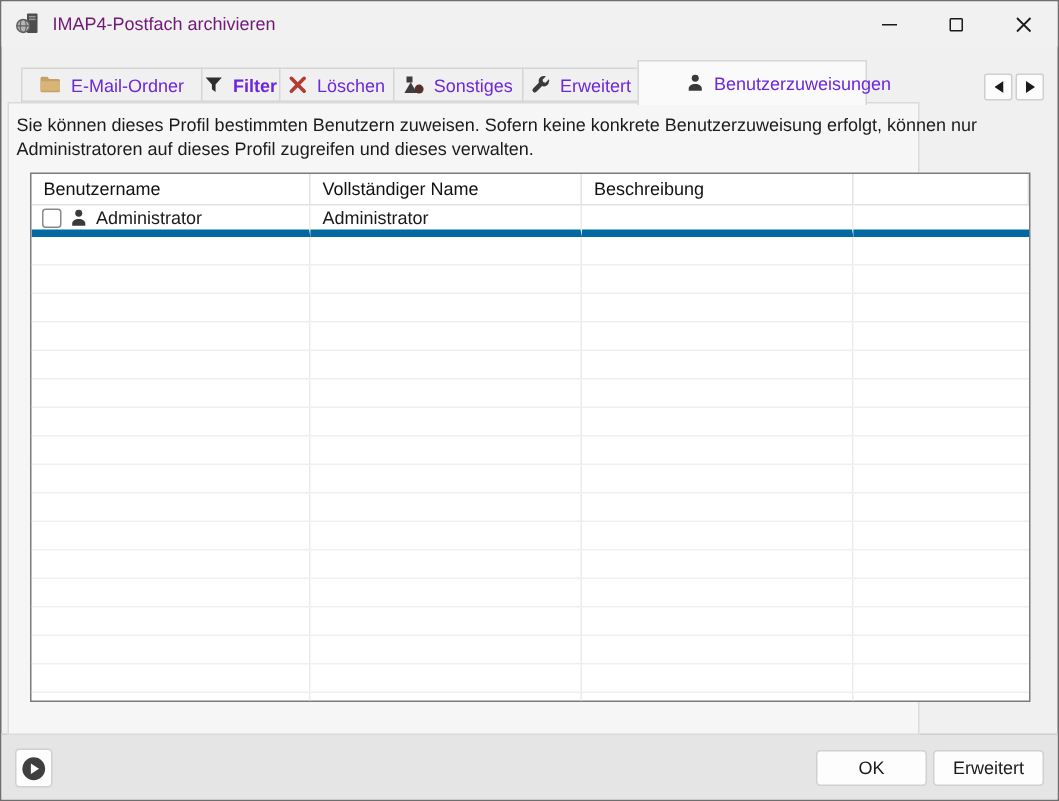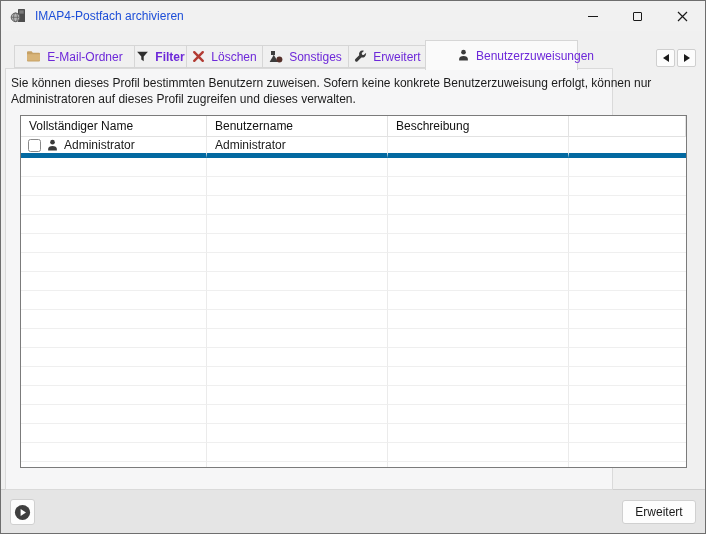--- a/index.html
+++ b/index.html
@@ -7,21 +7,21 @@
   .window{
     position:relative;width:706px;height:534px;
     background:#f0f0f0;
     box-shadow:inset 0 0 0 1px #6e6e6e;
     font-family:"Liberation Sans", sans-serif;
     color:#1a1a1a;overflow:hidden;
   }
   
   .titlebar{position:absolute;left:1px;top:1px;right:1px;height:30px;background:#f1f1f1;display:flex;align-items:center;}
   .titlebar .app-icon{margin-left:9px;width:17px;height:16px;flex:0 0 auto;}
-  .titlebar .title{margin-left:8px;font-size:12px;color:#1d4ed8;white-space:nowrap;}
+  .titlebar .title{margin-left:8px;font-size:12px;color:#701a75;white-space:nowrap;}
   .win-controls{margin-left:auto;display:flex;height:100%;}
   .win-btn{width:45px;height:100%;display:flex;align-items:center;justify-content:center;background:transparent;border:none;padding:0;cursor:default;}
   .glyph-min{width:10px;height:1px;background:#1a1a1a;display:block;}
   .glyph-max{width:9px;height:9px;border:1px solid #1a1a1a;border-radius:1px;display:block;}
   
   .tab{position:absolute;top:45px;height:23px;background:#f0f0f0;border:1px solid #d6d6d6;display:flex;align-items:center;justify-content:center;gap:6px;font-size:12px;padding:0;cursor:default;color:#6d28d9;}
   .tab.active{top:40px;height:30px;background:#fafafa;border-bottom:none;z-index:5;padding-left:48px;}
   .tab svg{flex:0 0 auto;}
   .tab-scroll{position:absolute;top:49px;width:19px;height:18px;background:#fcfcfc;border:1px solid #cfcfcf;border-radius:2px;display:flex;align-items:center;justify-content:center;padding:0;}
   
@@ -133,22 +133,22 @@
     <svg width="6" height="8" viewBox="0 0 6 8">
         <path d="M0 0 L6 4 L0 8 Z" fill="#1a1a1a"></path>
       </svg>
   </button>
 
   <div class="panel">
     <div class="desc">Sie können dieses Profil bestimmten Benutzern zuweisen. Sofern keine konkrete Benutzerzuweisung erfolgt, können nur Administratoren auf dieses Profil zugreifen und dieses verwalten.</div>
 
     <div class="table">
       <div class="trow head">
+        <div class="tcell">Benutzername</div>
         <div class="tcell">Vollständiger Name</div>
-        <div class="tcell">Benutzername</div>
         <div class="tcell">Beschreibung</div>
         <div class="tcell"></div>
       </div>
       <div class="trow data">
         <div class="tcell namecell">
           <span class="checkbox"></span>
           <svg width="13" height="13" viewBox="0 0 14 14">
             <circle cx="7" cy="3.4" r="2.5" fill="#3a3a3a"></circle>
             <path d="M2.3 12.4 v-1.5 c0-2 2-3.3 4.7-3.3 s4.7 1.3 4.7 3.3 v1.5 z" fill="#3a3a3a"></path>
           </svg>
@@ -265,16 +265,17 @@
     </div>
   </div>
 
   <div class="footer">
     <button class="btn btn-media">
       <svg width="17" height="17" viewBox="0 0 17 17">
         <circle cx="8.5" cy="8.5" r="7.6" fill="#3f3f3f"></circle>
         <path d="M6.6 5 v7 L12 8.5 Z" fill="#ffffff"></path>
       </svg>
     </button>
+    <button class="btn btn-ok">OK</button>
     <button class="btn btn-cancel">Erweitert</button>
   </div>
 
 </div>
 
 </body></html>

